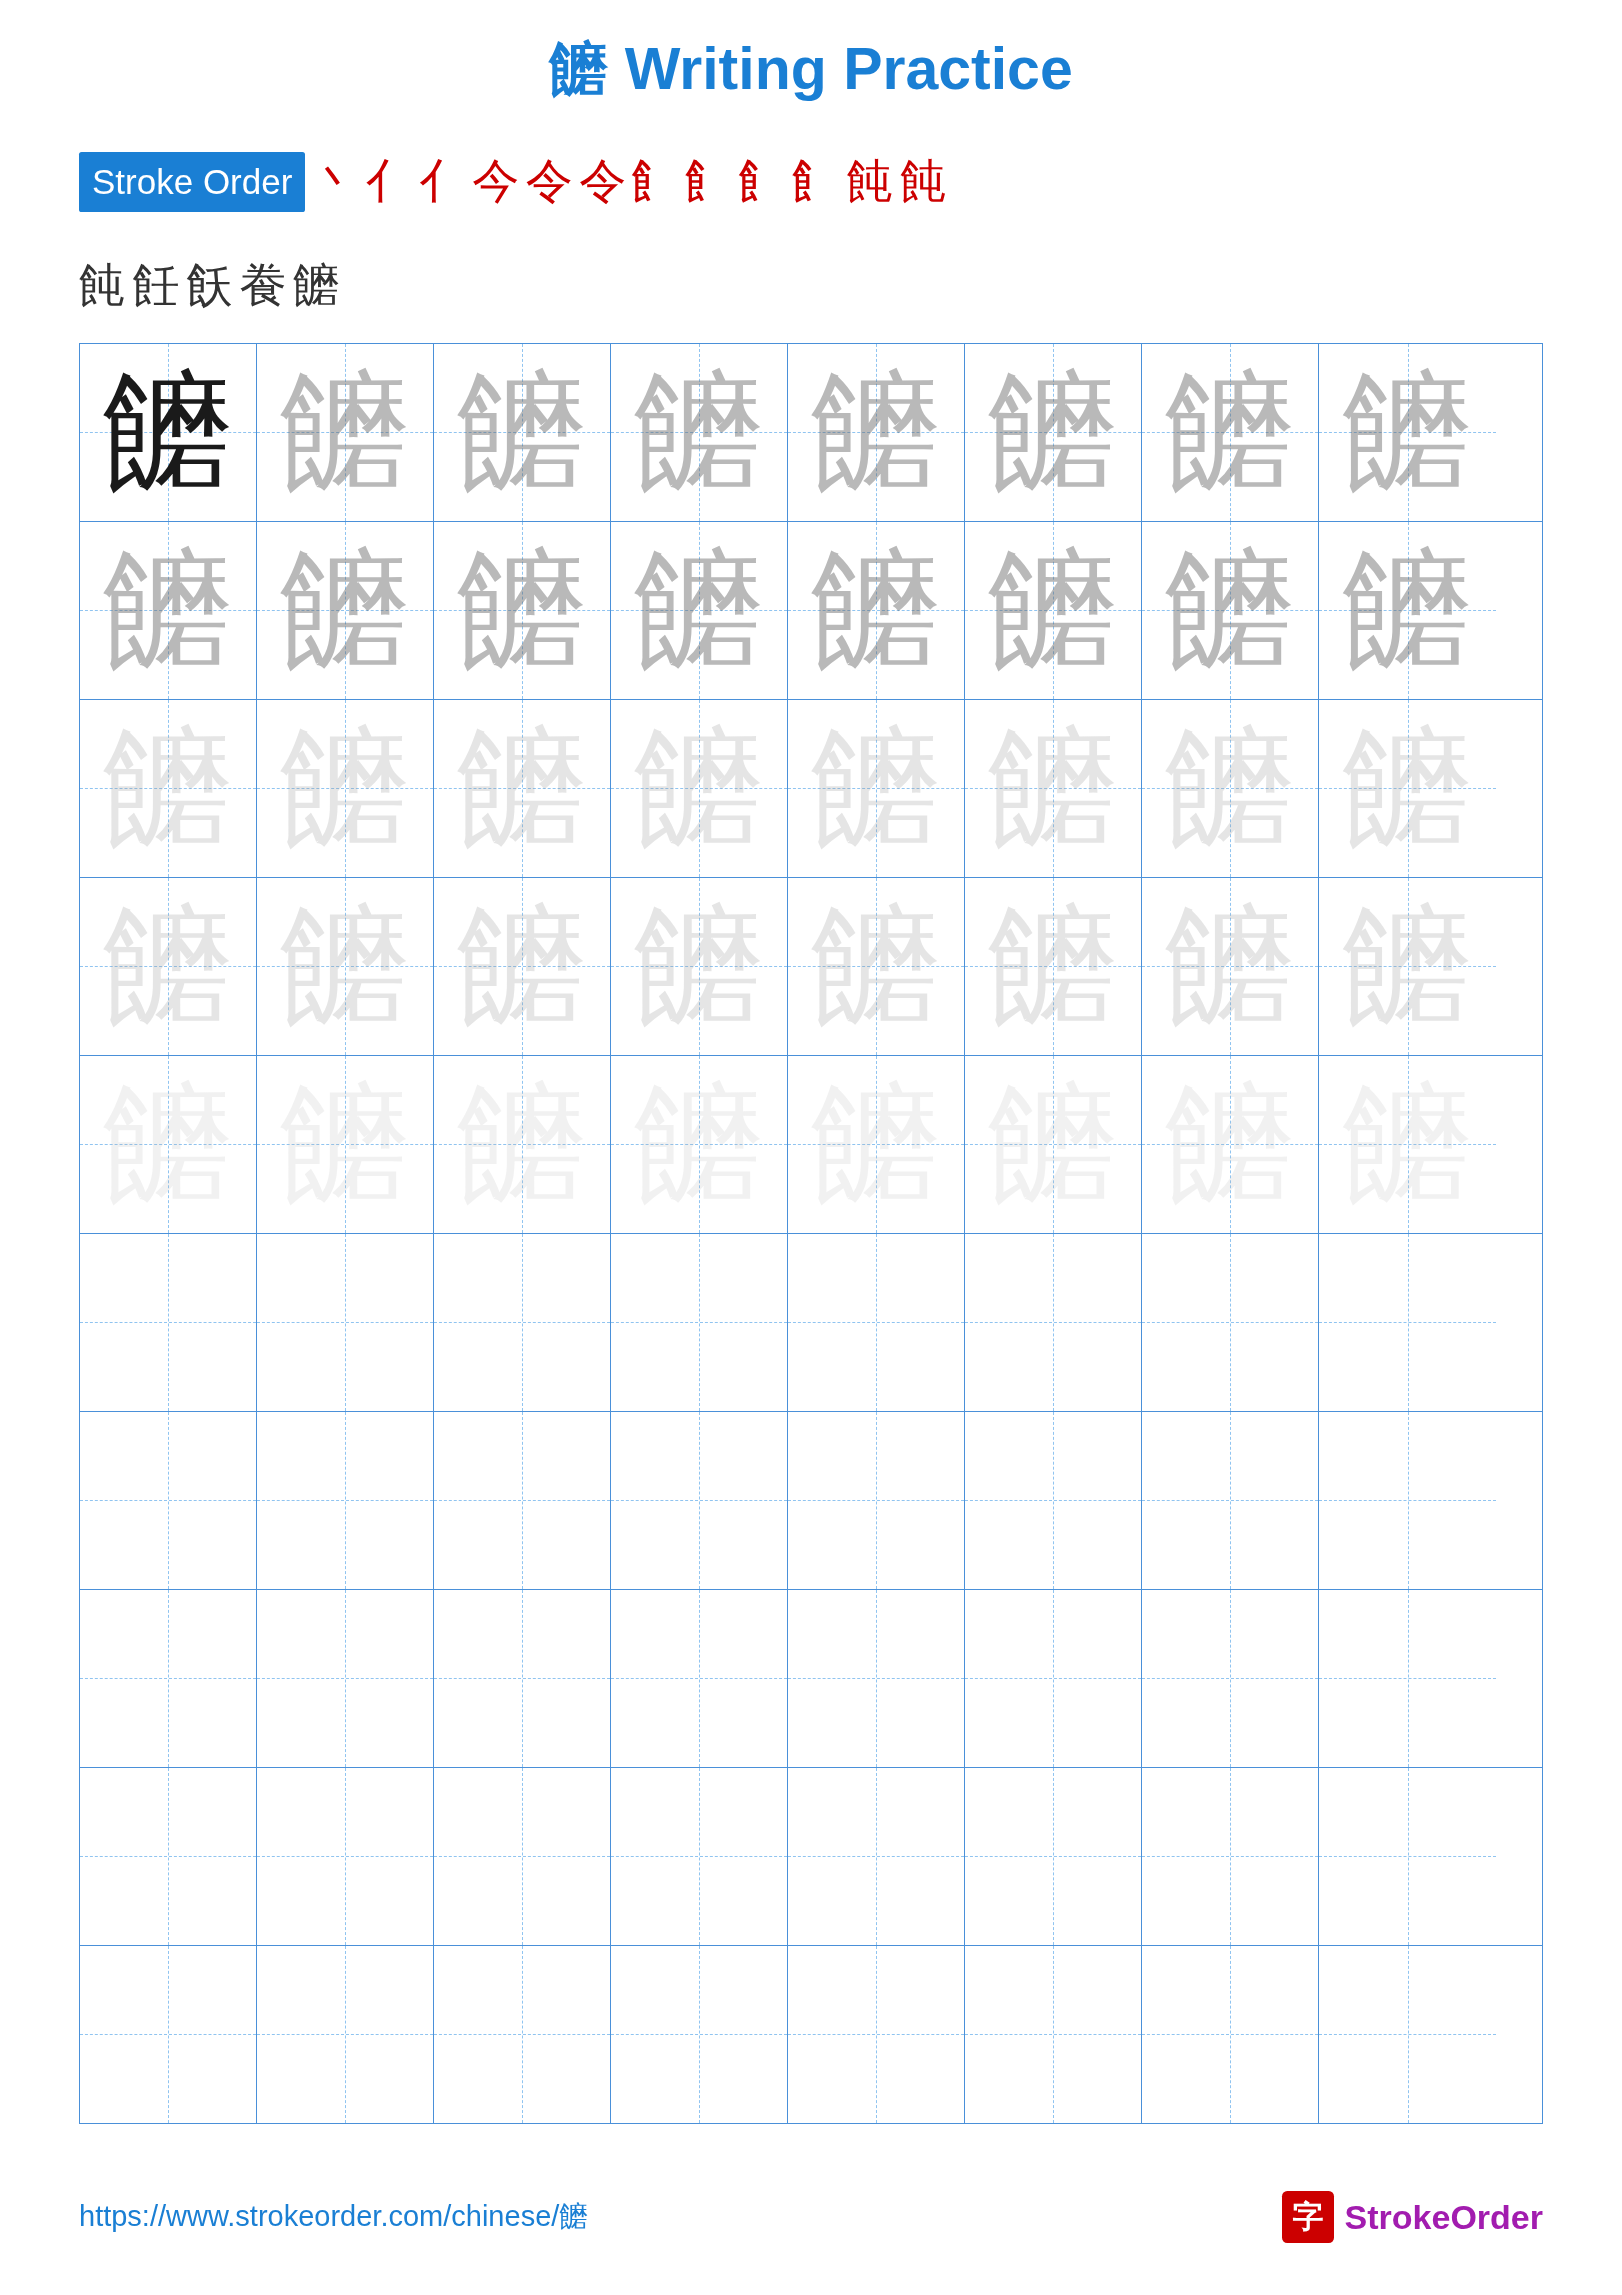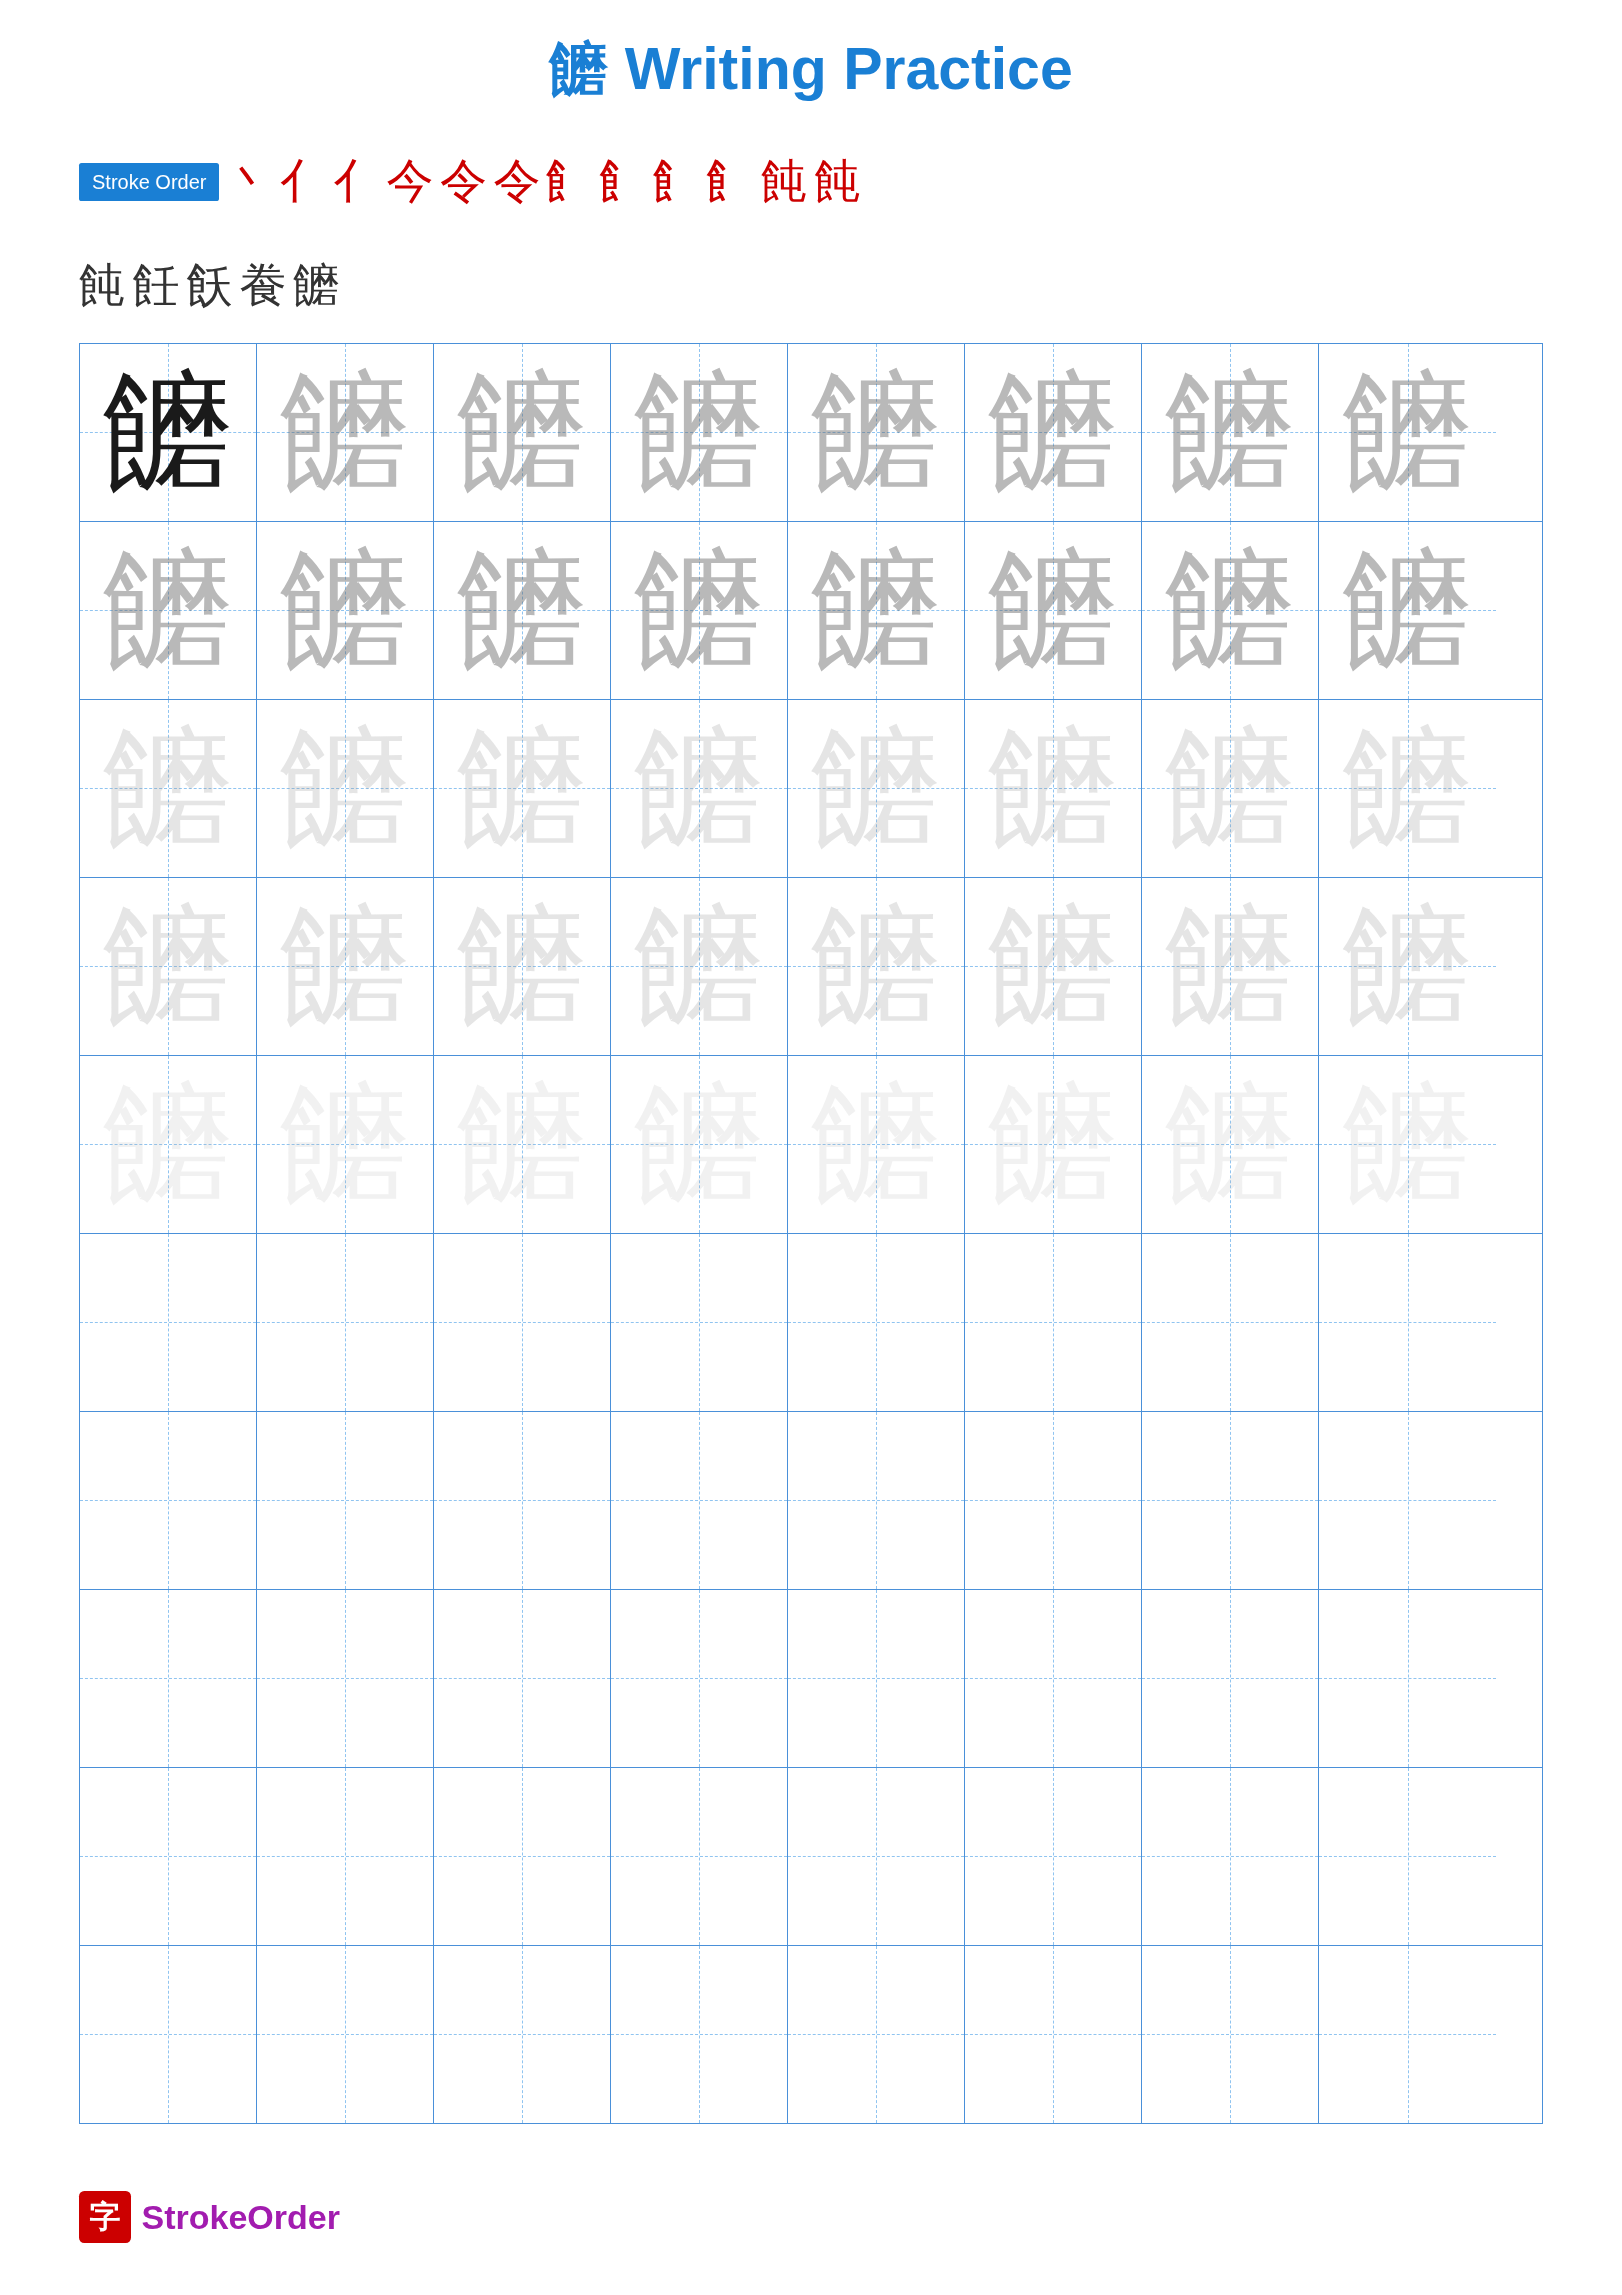--- a/index.html
+++ b/index.html
@@ -33,21 +33,21 @@
       align-items: center;
       flex-wrap: wrap;
       gap: 6.5px;
       font-size: 47px;
       line-height: 1.4;
     }
 
     .stroke-order-badge {
       background: #1a7fd4;
       color: white;
-      font-size: 20px;
+      font-size: 35px;
       font-family: Arial, sans-serif;
       padding: 5.2px 13px;
       border-radius: 2.6px;
       font-weight: normal;
       white-space: nowrap;
     }
 
     .stroke-char {
       color: #cc0000;
       font-size: 47px;
@@ -400,20 +400,21 @@
     <div class="grid-cell"></div>
     <div class="grid-cell"></div>
     <div class="grid-cell"></div>
     <div class="grid-cell"></div>
     <div class="grid-cell"></div>
     <div class="grid-cell"></div>
   </div>
 </div>
 
 <div class="footer">
+  <span class="footer-url">https://www.strokeorder.com/chinese/饝</span>
   <div class="footer-logo">
     <div class="footer-logo-icon">
       <span>字</span>
     </div>
     <span class="footer-logo-text">StrokeOrder</span>
   </div>
 </div>
 
 
 </body></html>

